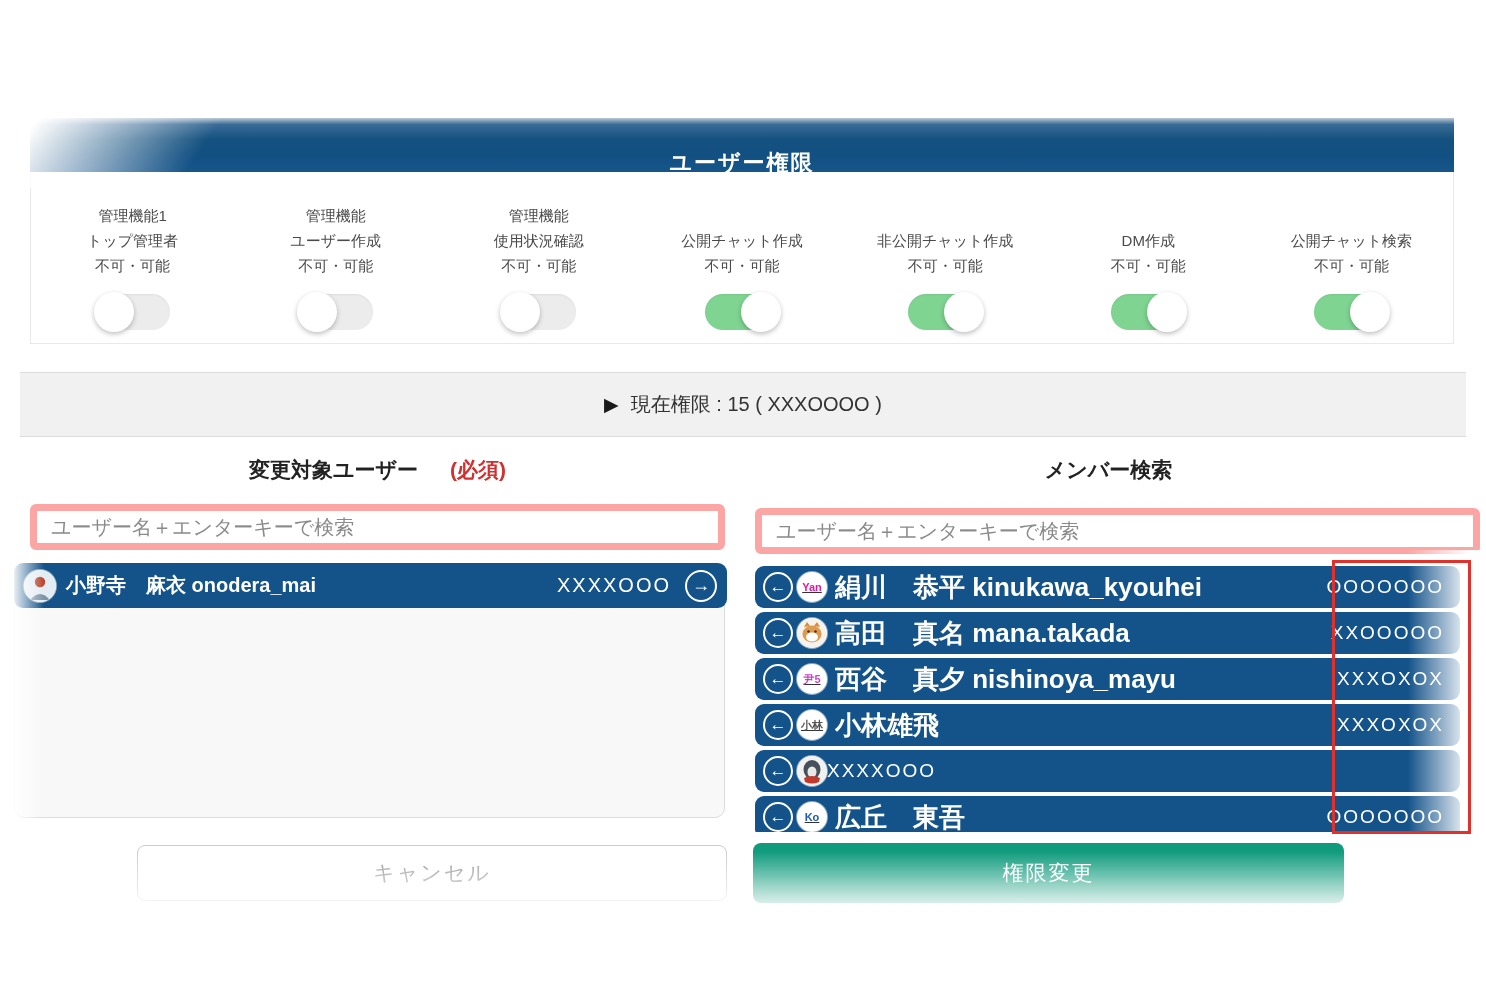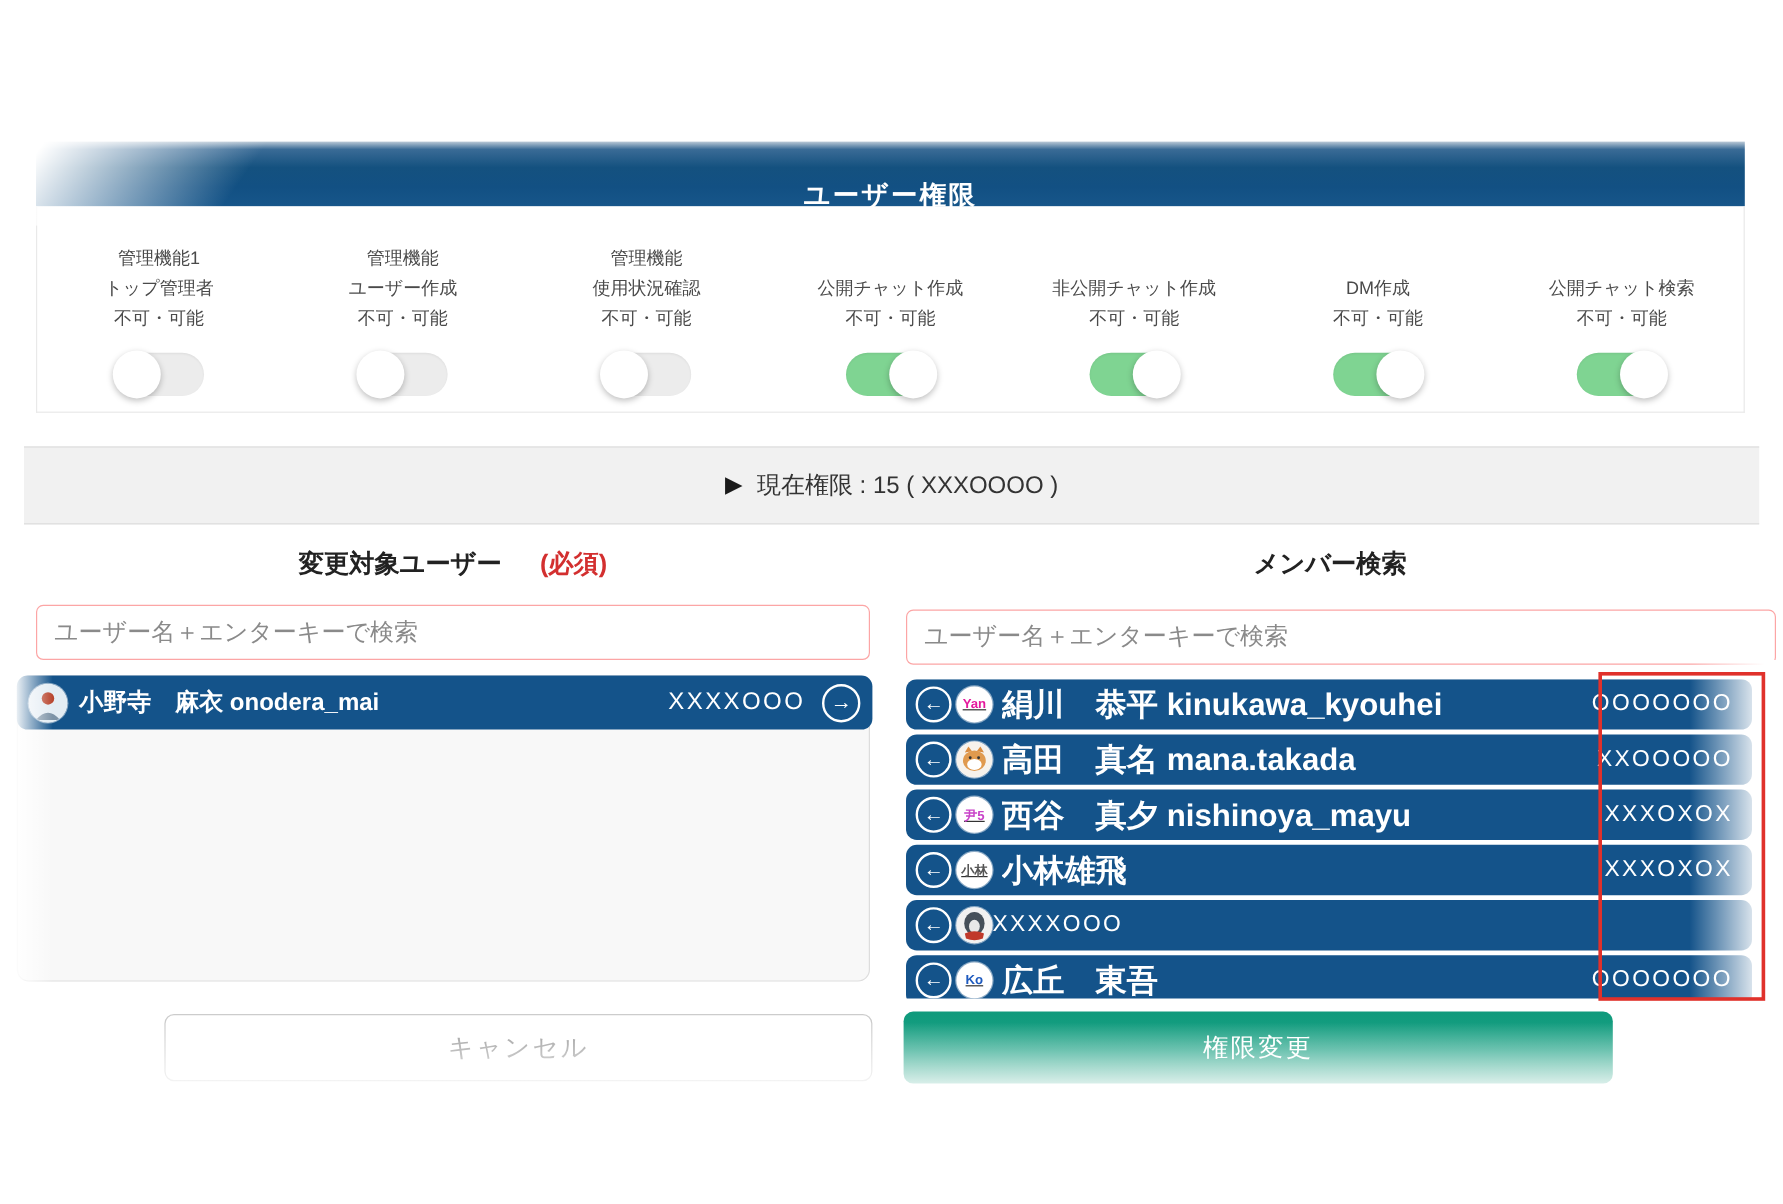--- a/index.html
+++ b/index.html
@@ -48,21 +48,21 @@
 
   
   .col-heading{top:455px;height:30px;display:flex;align-items:center;justify-content:center;
     font-size:21px;font-weight:bold;color:#222;}
   .col-heading .required{color:#d32f2f;font-weight:bold;margin-left:32px;}
   .heading-left{left:30px;width:695px;}
   .heading-right{left:755px;width:707px;text-align:right;}
 
   
   .search-input{
-    height:46px;border:1px solid #fca5a5;border-radius:6px;box-sizing:border-box;
+    height:46px;border:7px solid #fca5a5;border-radius:6px;box-sizing:border-box;
     font-size:20px;color:#333;padding:0 14px;outline:none;background:#fff;
     font-family:"Liberation Sans","DejaVu Sans",sans-serif;
   }
   .search-input::placeholder{color:#8a8a8a;}
   .search-left{left:30px;top:504px;width:695px;}
   .search-right{left:755px;top:508px;width:725px;}
 
   
   .target-box{
     left:14px;top:563px;width:711px;height:255px;background:#f8f8f8;

